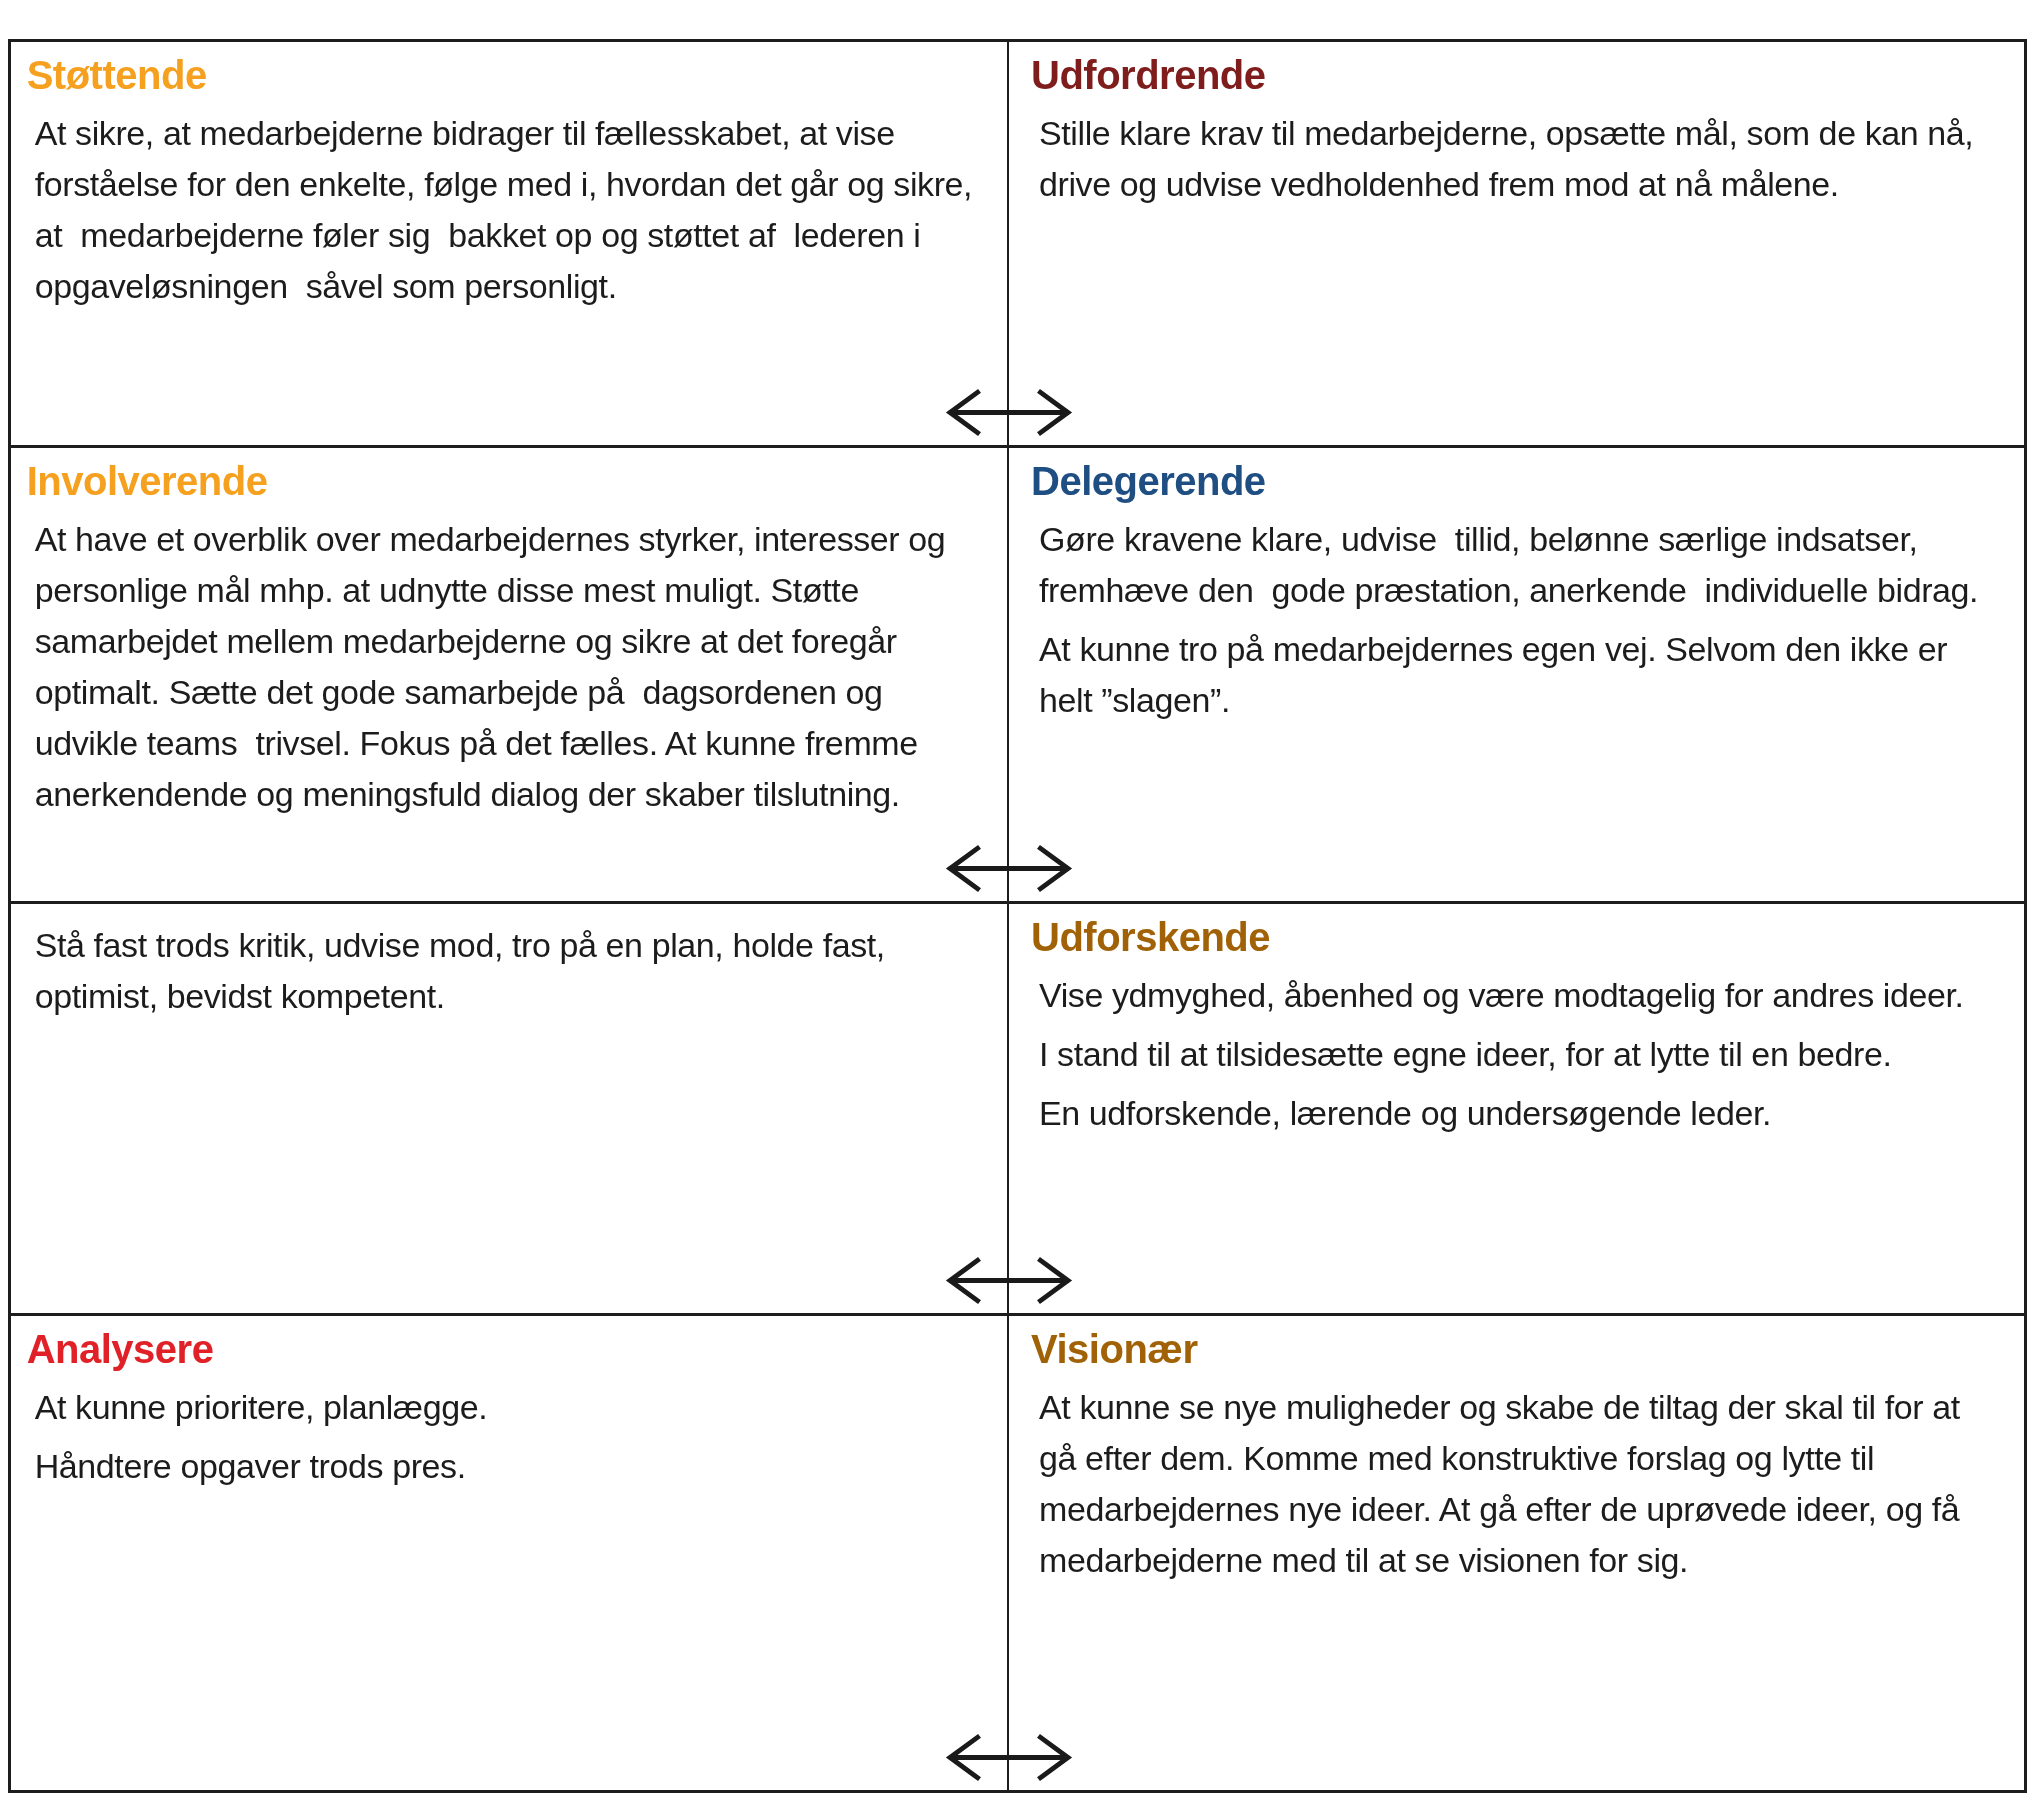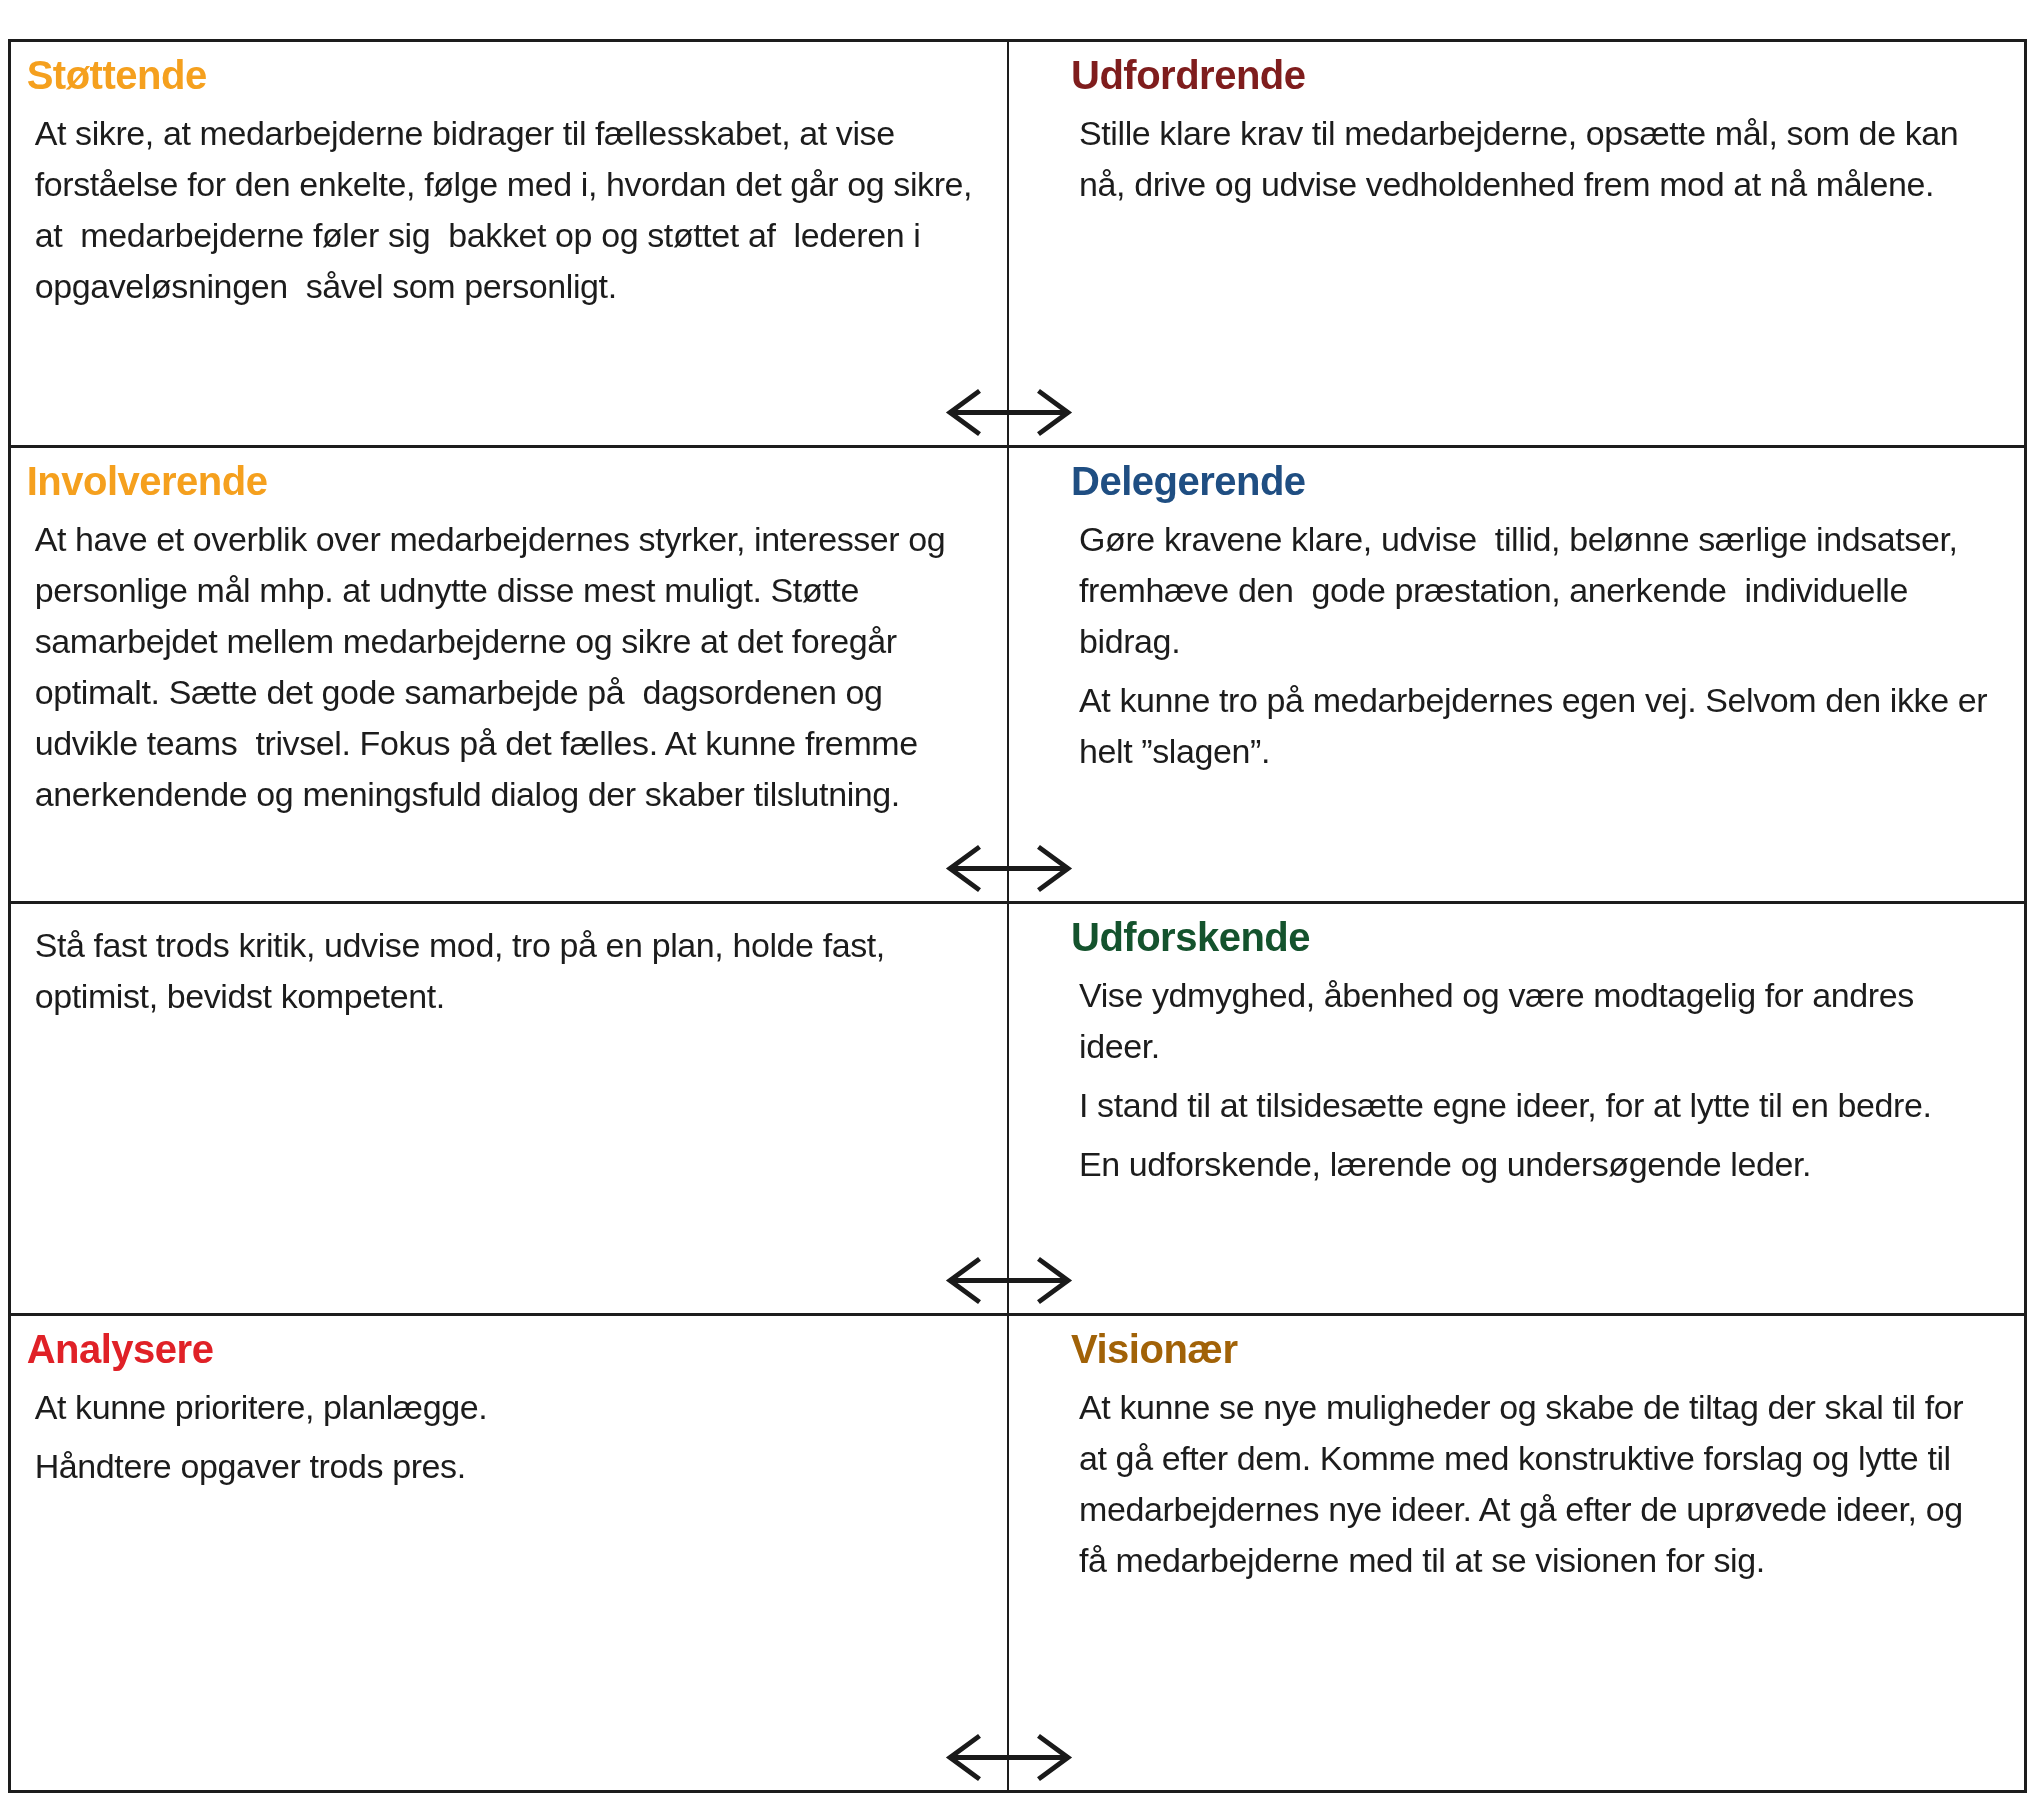--- a/index.html
+++ b/index.html
@@ -26,21 +26,20 @@
     display: flex;
     flex-direction: column;
     background: #ffffff;
   }
   .matrix-row {
     position: relative;
     display: flex;
     box-sizing: border-box;
     border-bottom: 3.9px solid #1d1d1d;
     flex: 0 0 auto;
-    gap: 40px;
   }
   .matrix-row.row-1 { height: 406px; }
   .matrix-row.row-2 { height: 456px; }
   .matrix-row.row-3 { height: 412px; }
   .matrix-row.row-4 { flex: 1 1 auto; border-bottom: none; }
   .cell {
     box-sizing: border-box;
     padding: 7.9px 19.7px 0 15.8px;
     overflow: hidden;
   }
@@ -132,21 +131,21 @@
     </div>
   </div>
 
   <div class="matrix-row row-3">
     <div class="cell left">
       <div class="cell-body">
         <p>Stå fast trods kritik, udvise mod, tro på en plan, holde fast, optimist, bevidst kompetent.</p>
       </div>
     </div>
     <div class="cell right">
-      <h2 class="cell-title" style="color: #14532d;">Udforskende</h2>
+      <h2 class="cell-title" style="color: #a16207;">Udforskende</h2>
       <div class="cell-body">
         <p>Vise ydmyghed, åbenhed og være modtagelig for andres ideer.</p>
         <p>I stand til at tilsidesætte egne ideer, for at lytte til en bedre.</p>
         <p>En udforskende, lærende og undersøgende leder.</p>
       </div>
     </div>
     <div class="row-arrow">
       <svg width="134" height="57" viewBox="0 0 136 58">
         <g fill="none" stroke="#1a1a1a" stroke-width="5">
           <line x1="8" y1="29" x2="128" y2="29"></line>

